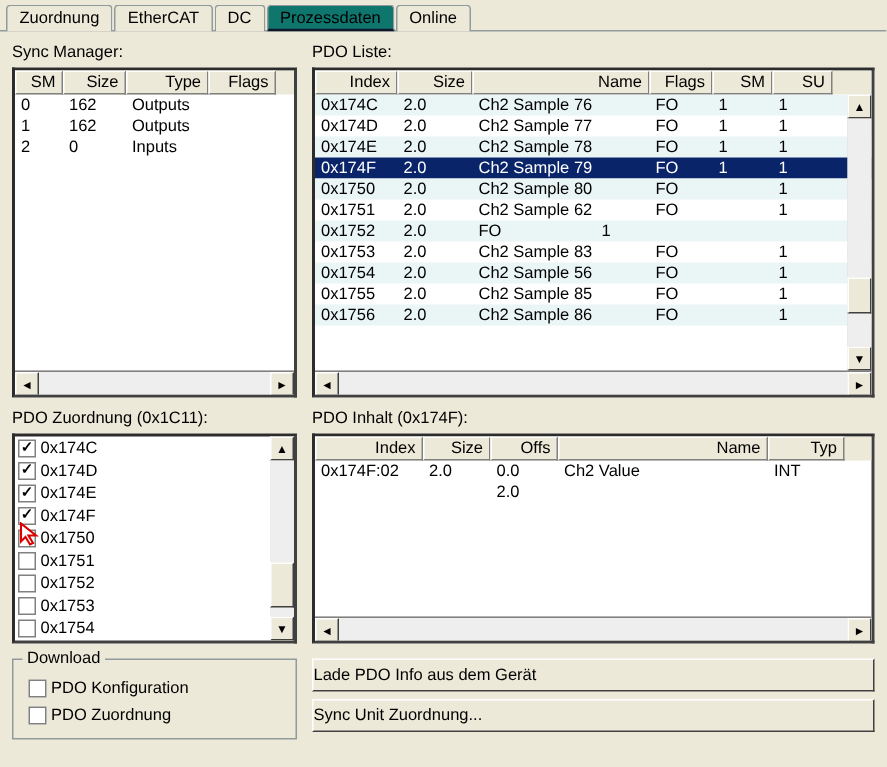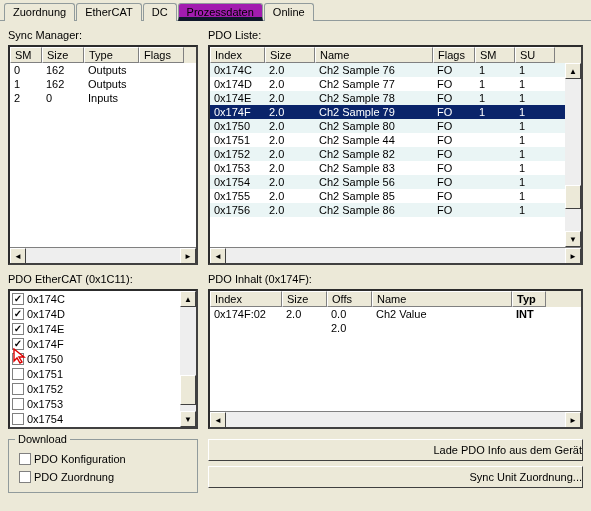--- a/index.html
+++ b/index.html
@@ -25,22 +25,22 @@
     border-bottom: none;
     background: #ece9d8;
     margin-right: 1px;
     border-top-left-radius: 3px;
     border-top-right-radius: 3px;
     position: relative;
     top: 1px;
     height: 18px;
   }
   .tab.active {
-    background: #a21caf;
-    border-bottom: 4px solid #0f172a;
+    background: #0f766e;
+    border-bottom: 2px solid #0f172a;
     z-index: 2;
   }
   .content {
     padding: 6px 8px;
     display: grid;
     grid-template-columns: 190px 1fr;
     grid-template-rows: auto auto auto;
     column-gap: 10px;
     row-gap: 6px;
   }
@@ -63,20 +63,21 @@
     flex: none;
   }
   .lv-head .hcell {
     border: 1px solid;
     border-color: #fff #808080 #808080 #fff;
     padding: 1px 4px;
     height: 16px;
     background: #ece9d8;
     overflow: hidden;
     white-space: nowrap;
+    text-align: right;
   }
   .lv-body {
     flex: 1;
     overflow: auto;
   }
   .lv-row {
     display: flex;
     height: 14px;
     line-height: 14px;
   }
@@ -94,21 +95,21 @@
   .pl-col-idx  { width: 55px; }
   .pl-col-size { width: 50px; }
   .pl-col-name { width: 118px; }
   .pl-col-flags{ width: 42px; }
   .pl-col-sm   { width: 40px; }
   .pl-col-su   { width: 40px; }
   .pi-col-idx  { width: 72px; }
   .pi-col-size { width: 45px; }
   .pi-col-offs { width: 45px; }
   .pi-col-name { width: 140px; }
-  .pi-col-type { width: 34px; font-weight: bold; }
+  .pi-col-type { width: 51px; }
   .hscroll {
     height: 16px;
     background: #d4d0c8;
     display: flex;
     border-top: 1px solid #808080;
     flex: none;
   }
   .sbtn {
     width: 16px; height: 16px;
     background: #ece9d8;
@@ -171,21 +172,21 @@
     background: #ece9d8;
     padding: 0 3px;
   }
   .wbutton {
     display: block;
     width: 100%;
     height: 22px;
     background: #ece9d8;
     border: 1px solid;
     border-color: #fff #404040 #404040 #fff;
-    text-align: right;
+    text-align: left;
     line-height: 20px;
     margin-bottom: 5px;
   }
   .cursor {
     position: absolute;
     pointer-events: none;
     z-index: 100;
   }
   .flex-col { display:flex; flex-direction:column; }
 </style>
@@ -287,29 +288,28 @@
             <div class="dcell pl-col-idx">0x1750</div>
             <div class="dcell pl-col-size">2.0</div>
             <div class="dcell pl-col-name">Ch2 Sample 80</div>
             <div class="dcell pl-col-flags">FO</div>
             <div class="dcell pl-col-sm"></div>
             <div class="dcell pl-col-su">1</div>
           </div>
           <div class="lv-row">
             <div class="dcell pl-col-idx">0x1751</div>
             <div class="dcell pl-col-size">2.0</div>
-            <div class="dcell pl-col-name">Ch2 Sample 44</div>
+            <div class="dcell pl-col-name">Ch2 Sample 62</div>
             <div class="dcell pl-col-flags">FO</div>
             <div class="dcell pl-col-sm"></div>
             <div class="dcell pl-col-su">1</div>
           </div>
           <div class="lv-row alt">
             <div class="dcell pl-col-idx">0x1752</div>
             <div class="dcell pl-col-size">2.0</div>
-            <div class="dcell pl-col-name">Ch2 Sample 82</div>
             <div class="dcell pl-col-flags">FO</div>
             <div class="dcell pl-col-sm"></div>
             <div class="dcell pl-col-su">1</div>
           </div>
           <div class="lv-row">
             <div class="dcell pl-col-idx">0x1753</div>
             <div class="dcell pl-col-size">2.0</div>
             <div class="dcell pl-col-name">Ch2 Sample 83</div>
             <div class="dcell pl-col-flags">FO</div>
             <div class="dcell pl-col-sm"></div>
@@ -349,21 +349,21 @@
         <div class="sbtn" style="height:16px">▲</div>
         <div class="strack" style="flex:1;position:relative;">
           <div class="thumb" style="position:absolute;top:70%;left:0;right:0;"></div>
         </div>
         <div class="sbtn" style="height:16px">▼</div>
       </div>
     </div>
   </div>
 
   <div class="flex-col">
-    <div class="section-label">PDO EtherCAT (0x1C11):</div>
+    <div class="section-label">PDO Zuordnung (0x1C11):</div>
     <div class="checklist" id="zu-list">
       <div class="cl-item" style="position: relative;">
           <span class="chk">✓</span>
           <span>0x174C</span>
         </div>
         <div class="cl-item" style="position: relative;">
           <span class="chk">✓</span>
           <span>0x174D</span>
         </div>
         <div class="cl-item" style="position: relative;">

